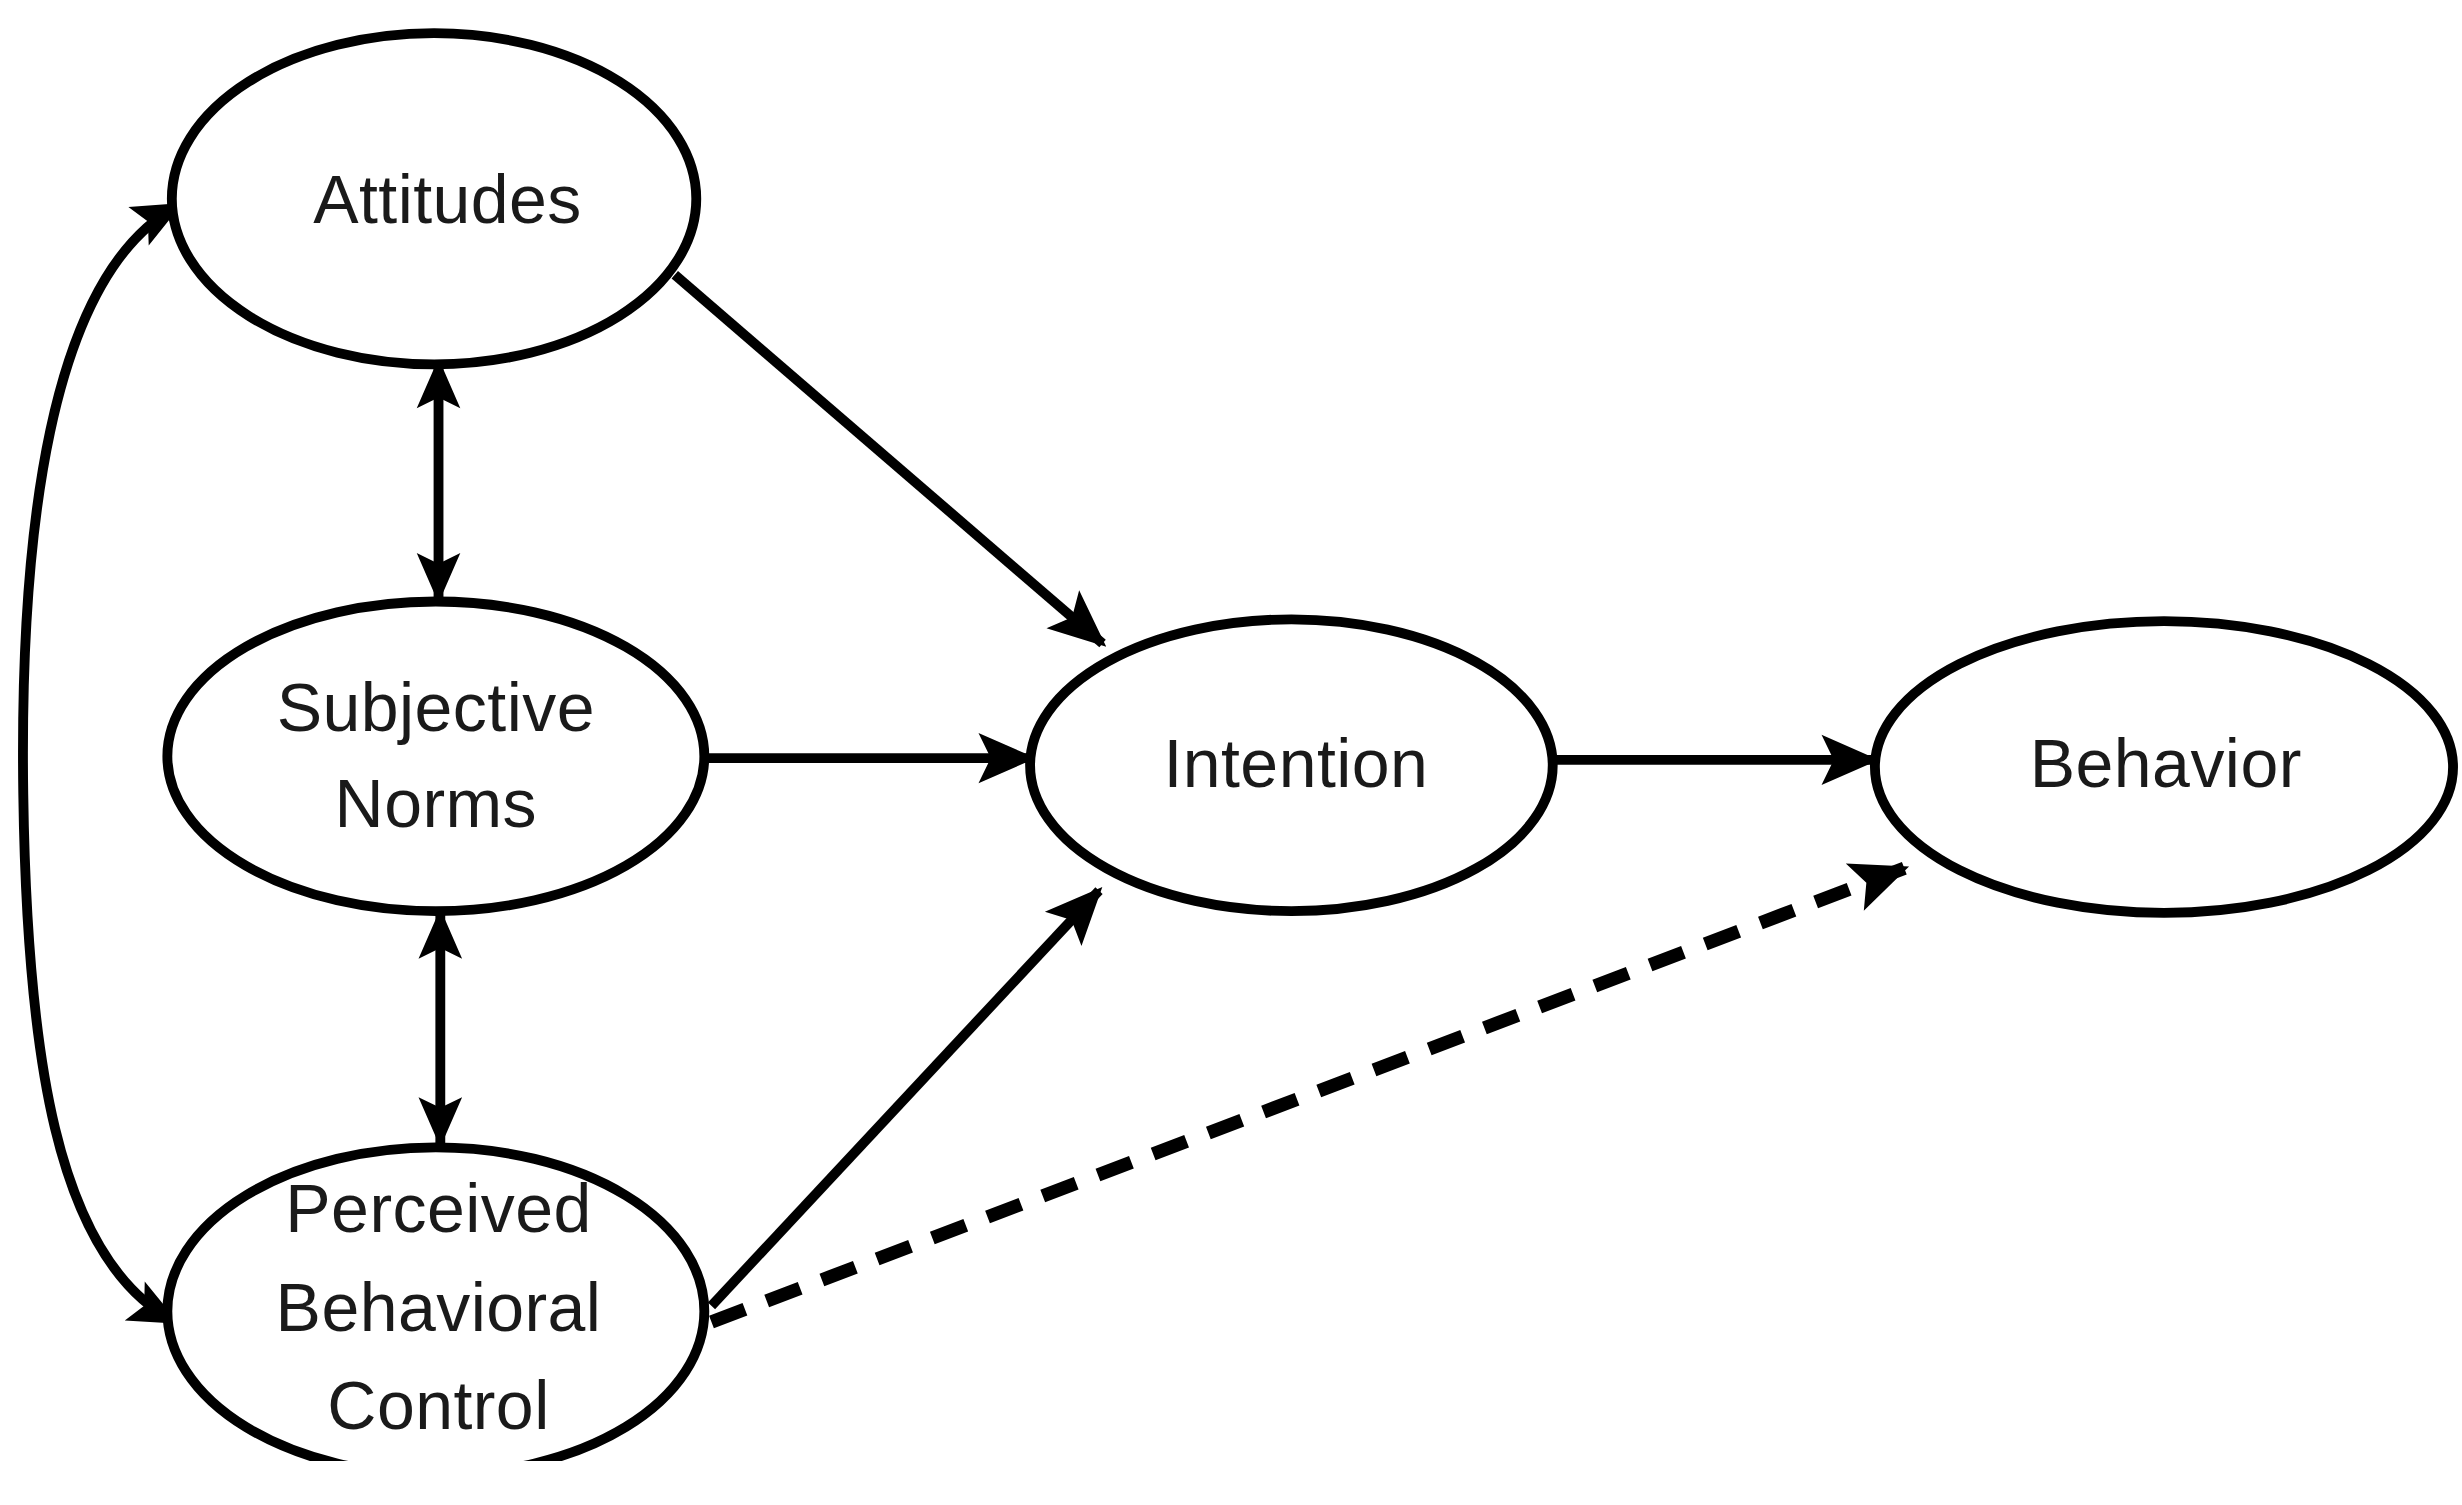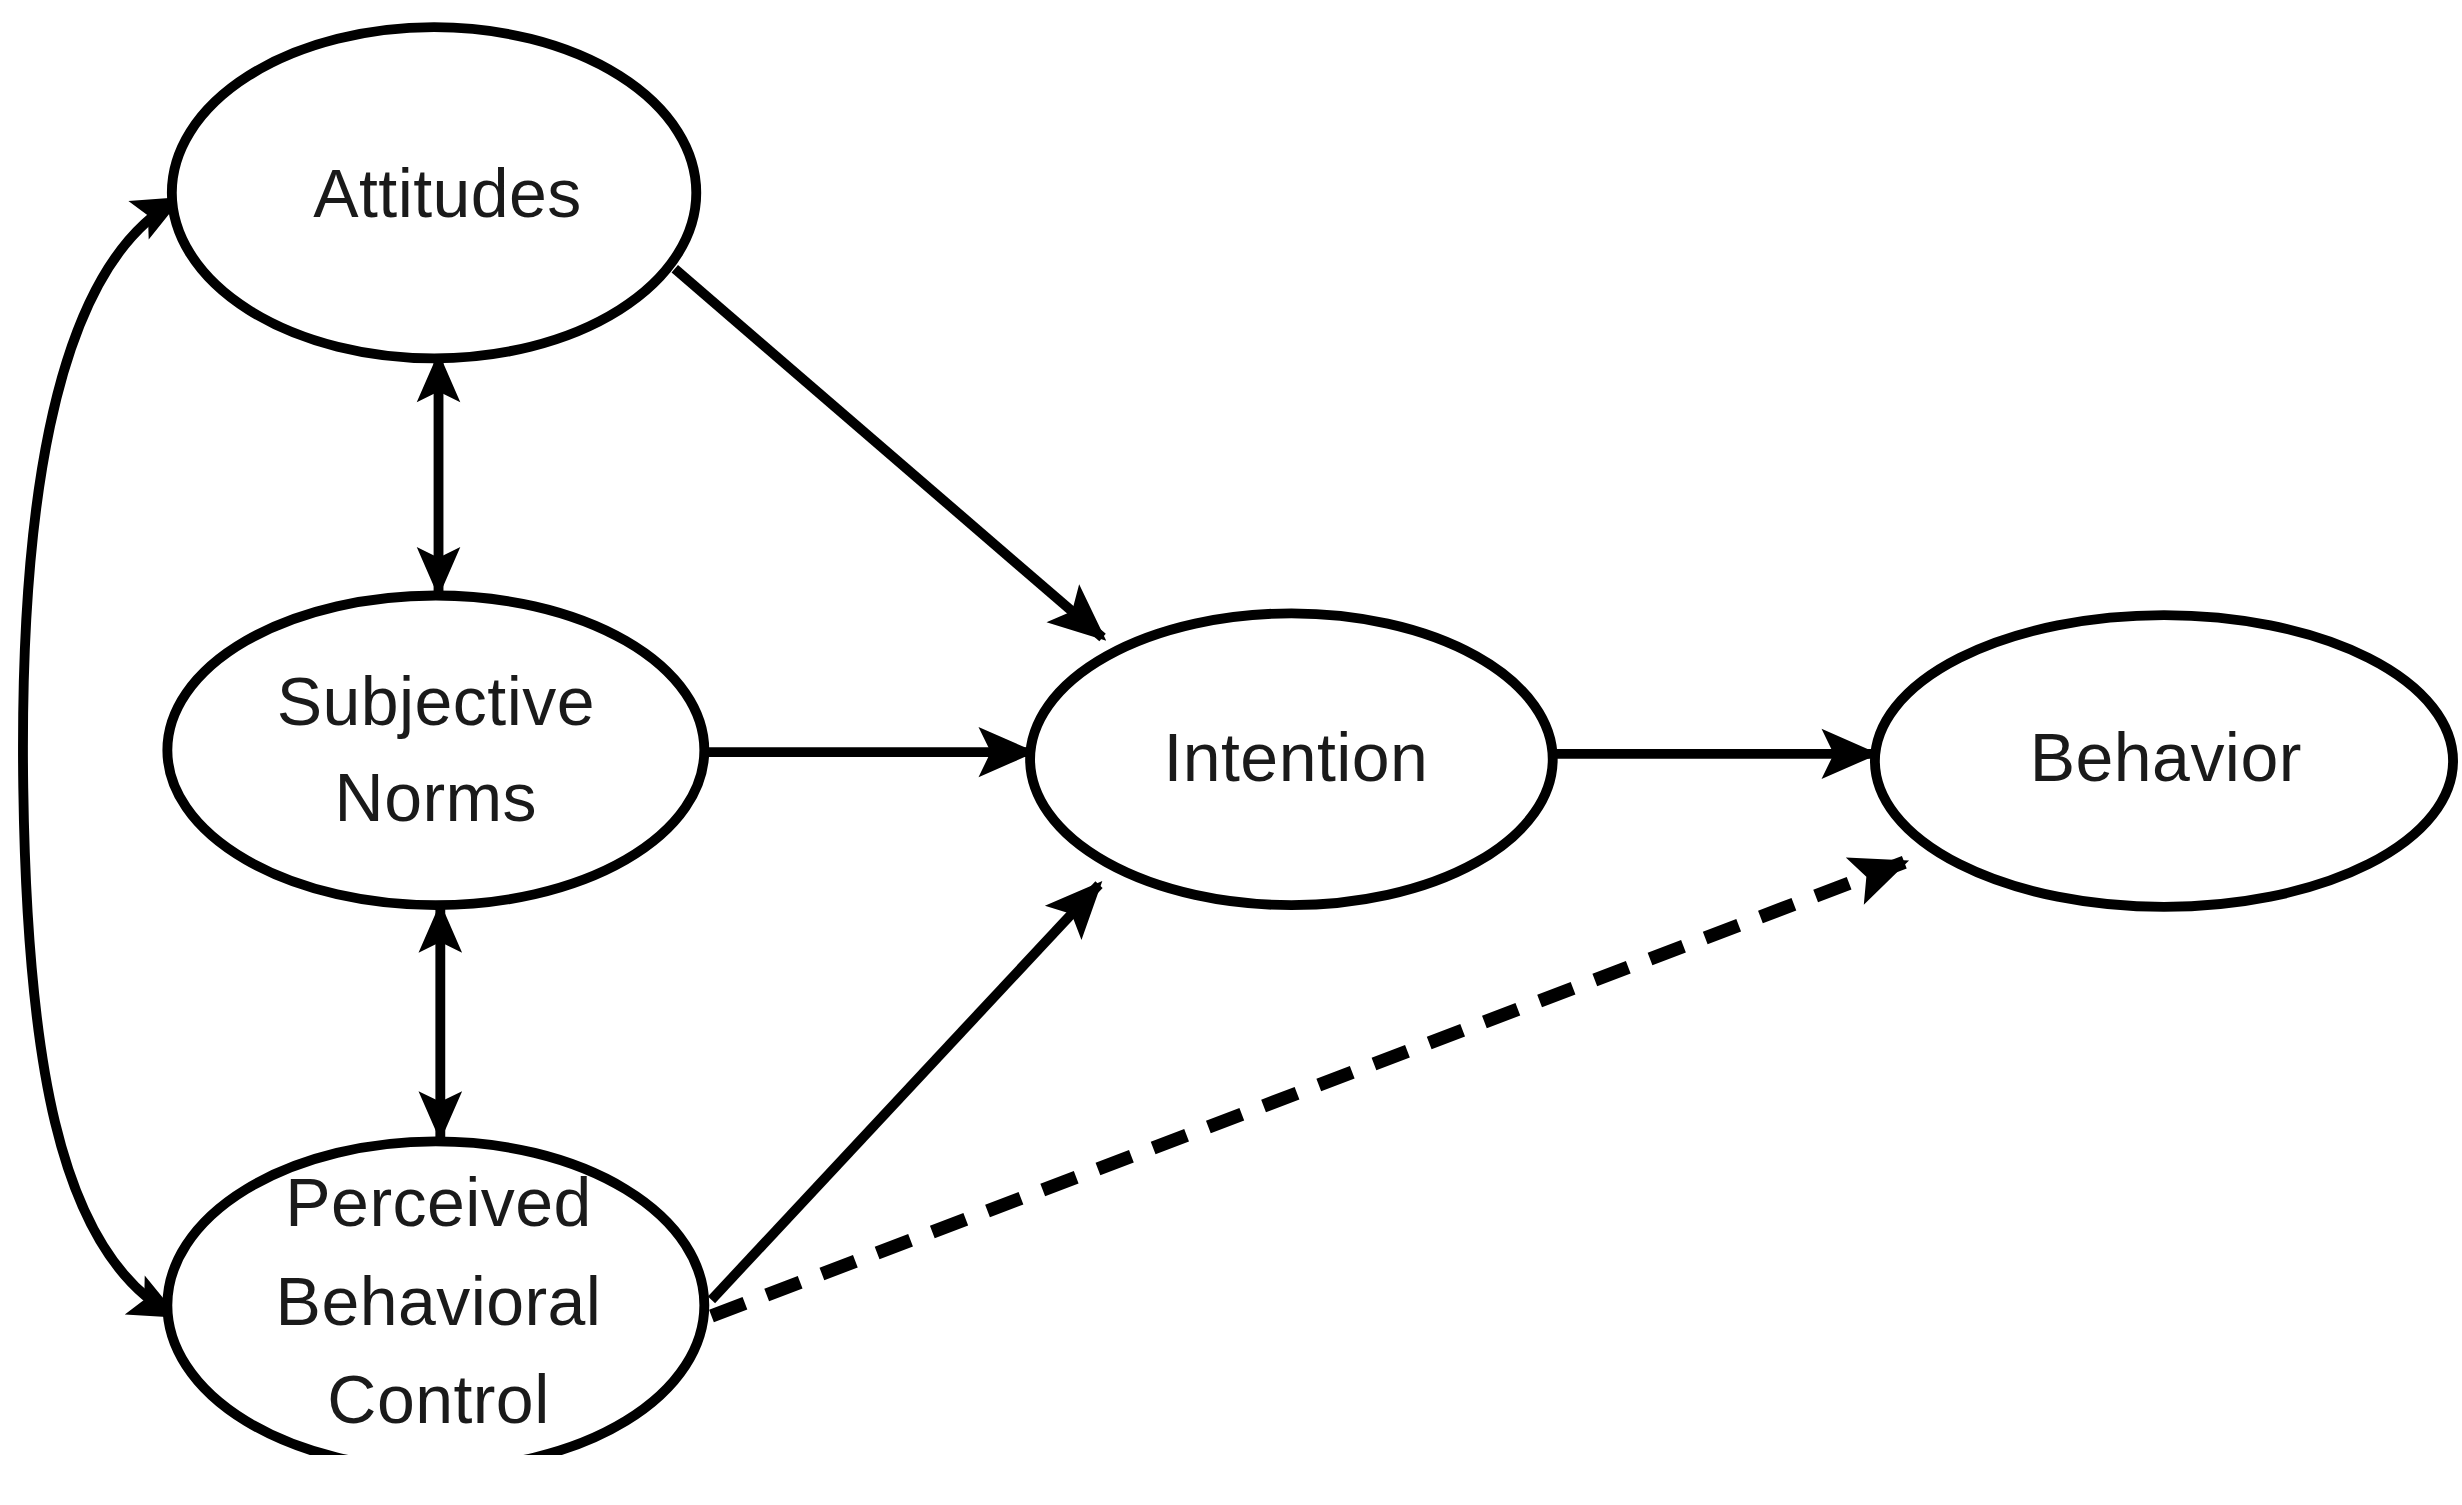--- a/index.html
+++ b/index.html
@@ -9,20 +9,21 @@
   }
   body {
     font-family: "Liberation Sans", sans-serif;
   }
   #diagram-root {
     position: relative;
     width: 2462px;
     height: 1455px;
     background: #ffffff;
     overflow: hidden;
+    margin-top: 6px;
   }
   #tpb-svg {
     display: block;
     width: 2462px;
     height: 1506px;
   }
   .node-ellipse {
     fill: #ffffff;
     stroke: #000000;
     stroke-width: 11;

